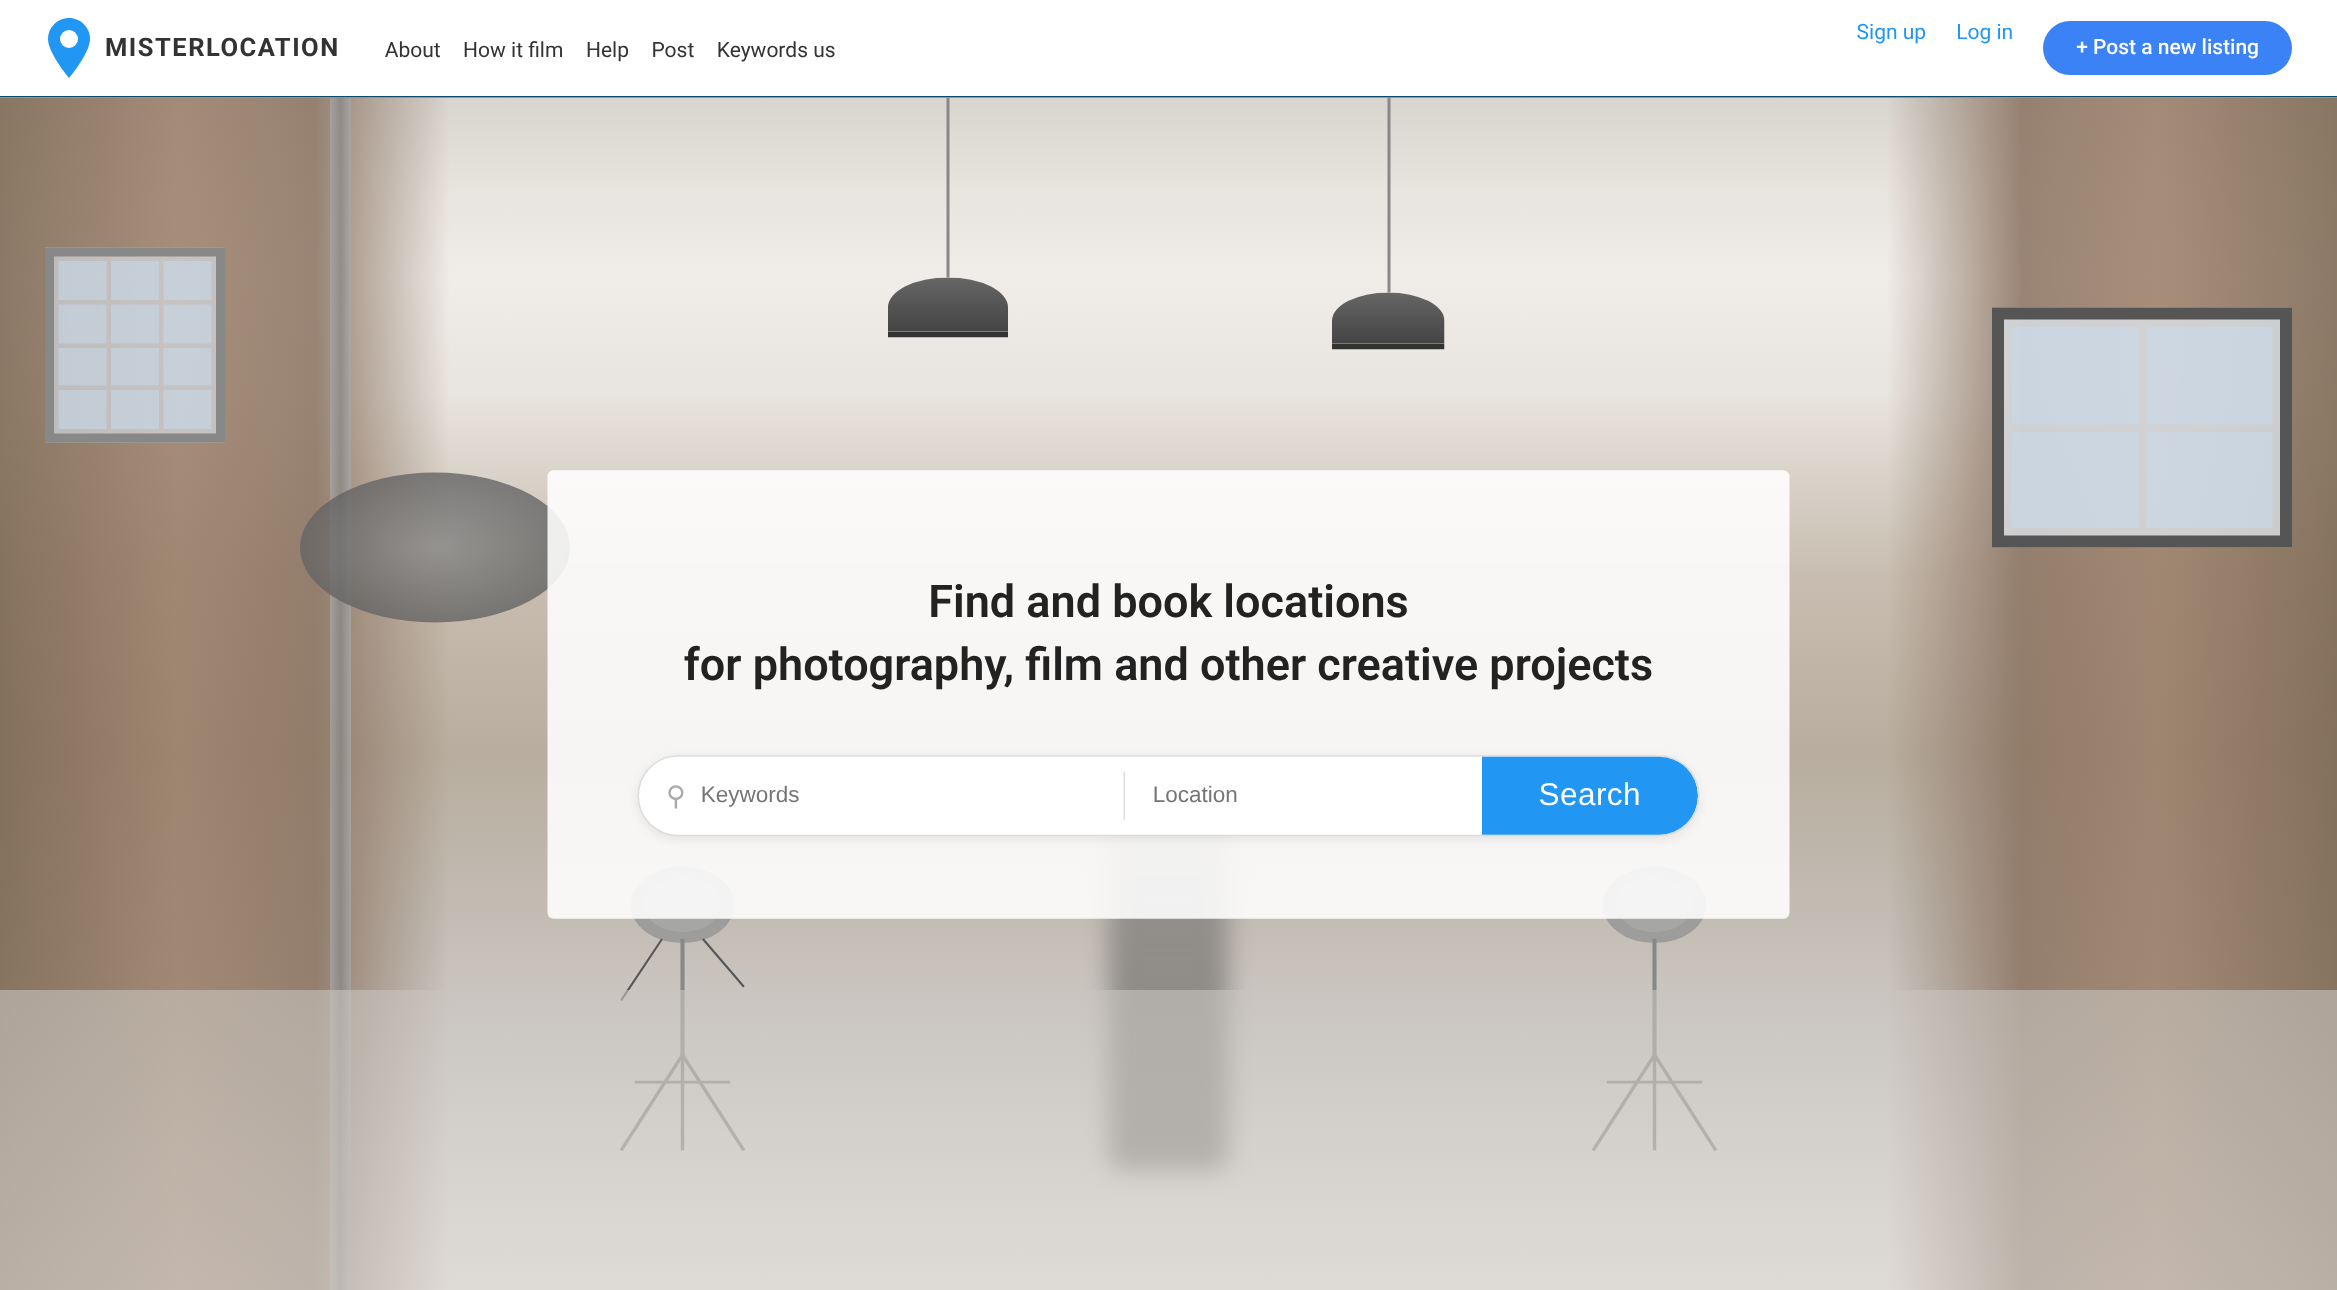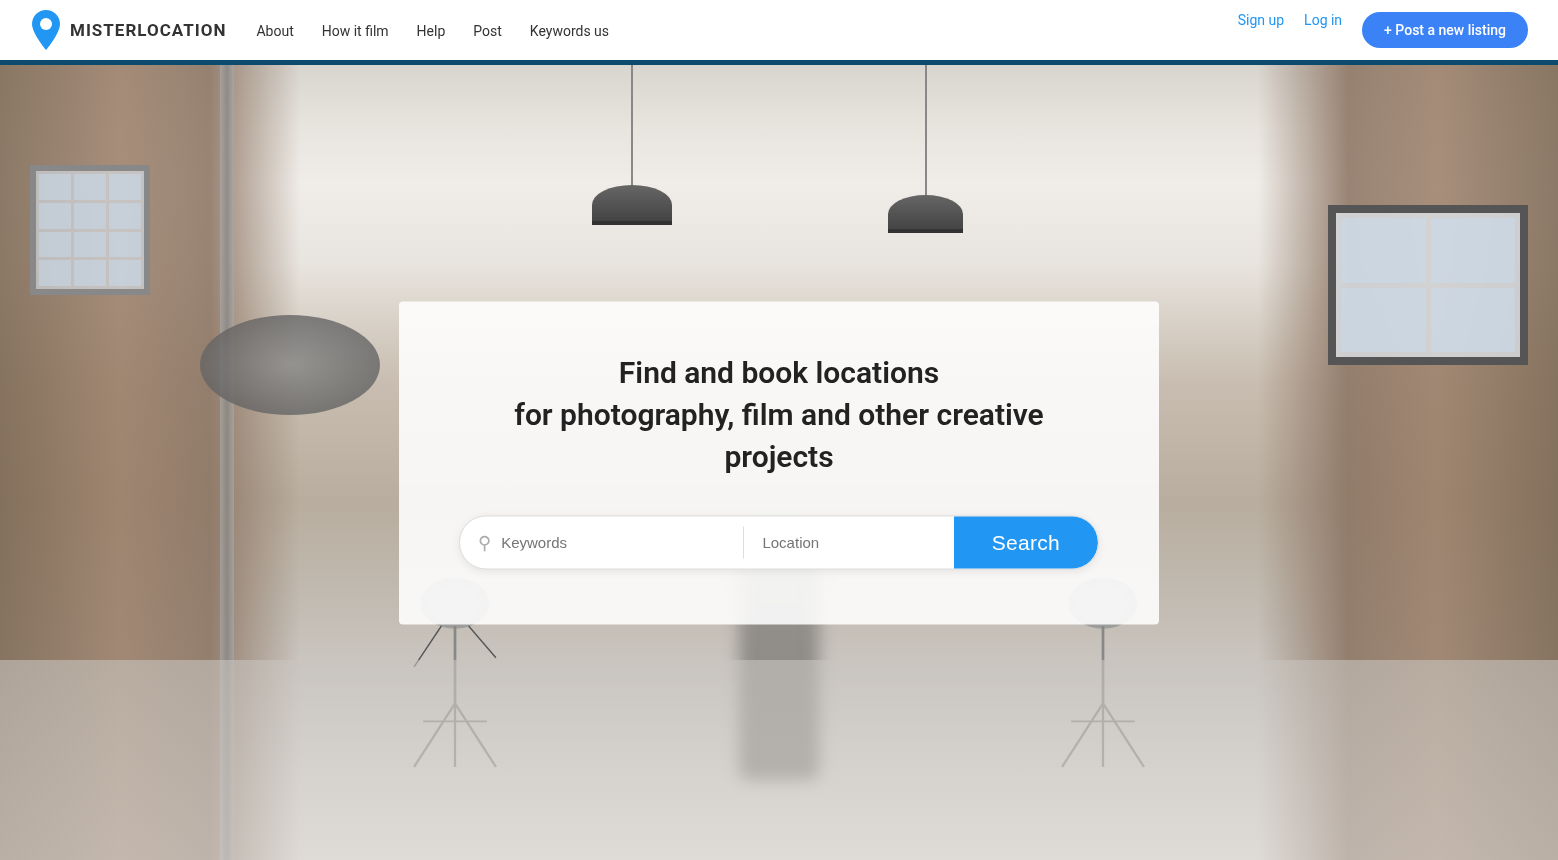--- a/index.html
+++ b/index.html
@@ -17,21 +17,21 @@
       position: absolute;
       top: 0;
       left: 0;
       right: 0;
       height: 65px;
       background: #fff;
       display: flex;
       align-items: center;
       padding: 0 30px;
       z-index: 10;
-      border-bottom: 5px solid #0c4a6e;
+      border-bottom: 1px solid #0c4a6e;
     }
 
     .logo-wrap {
       display: flex;
       align-items: center;
       gap: 8px;
       text-decoration: none;
     }
 
     .logo-icon {
@@ -44,21 +44,21 @@
       letter-spacing: 1px;
       color: #333;
     }
 
     .logo-text span {
       font-weight: 700;
     }
 
     .nav-links {
       display: flex;
-      gap: 28px;
+      gap: 15px;
       margin-left: 30px;
       list-style: none;
     }
 
     .nav-links a {
       text-decoration: none;
       color: #333;
       font-size: 14px;
     }
 
@@ -283,24 +283,24 @@
       background: radial-gradient(ellipse, #888, #555);
       opacity: 0.8;
     }
 
     
     .search-overlay {
       position: absolute;
       top: 50%;
       left: 50%;
       transform: translate(-50%, -50%);
-      width: 760px;
+      width: 828px;
       background: rgba(255, 255, 255, 0.88);
       border-radius: 4px;
-      padding: 50px 60px 55px;
+      padding: 68px 60px 55px;
       text-align: center;
       z-index: 5;
     }
 
     .hero-title {
       font-size: 30px;
       font-weight: 600;
       color: #222;
       line-height: 1.4;
       margin-bottom: 38px;

